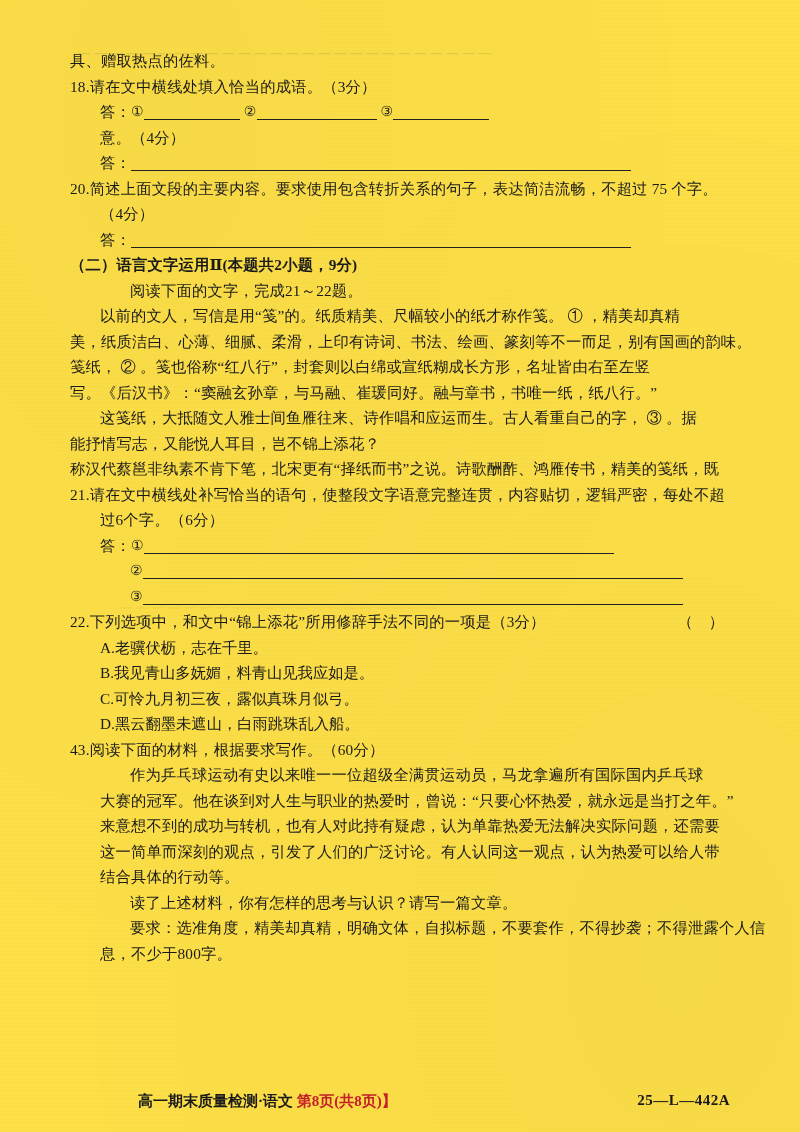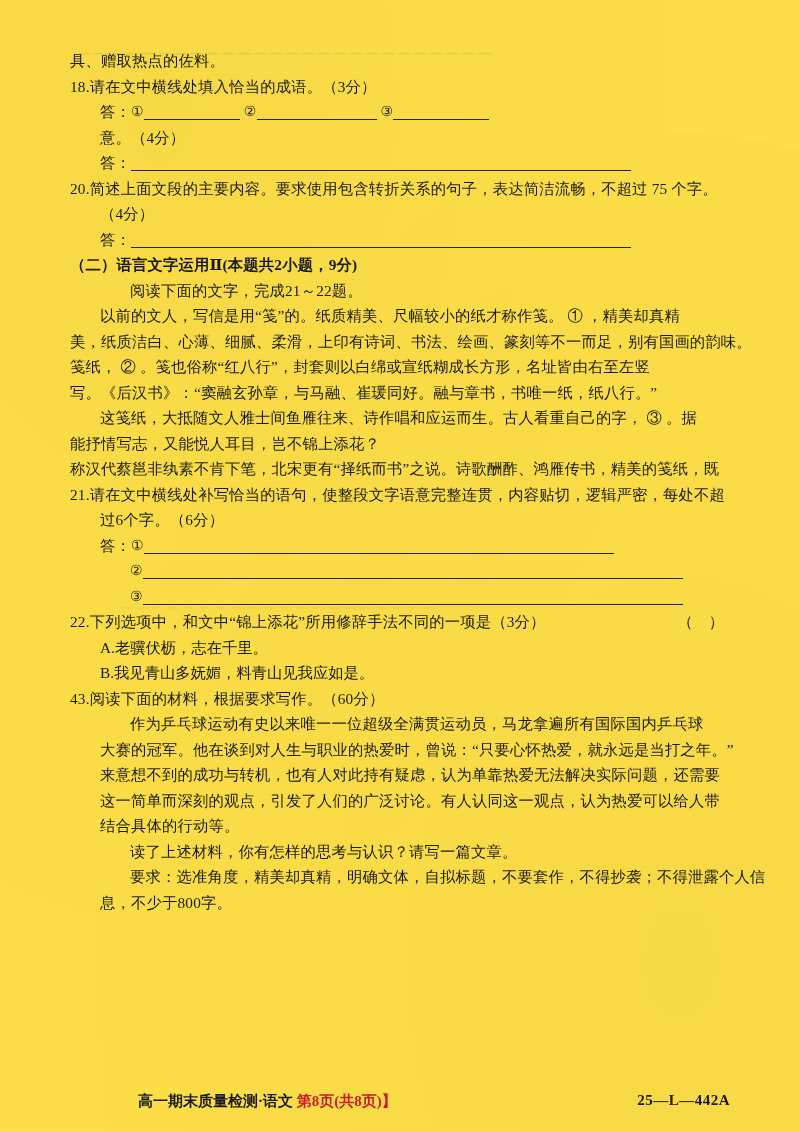--- a/index.html
+++ b/index.html
@@ -198,20 +198,28 @@
       <span>22.</span><span>下列选项中，和文中“锦上添花”所用修辞手法不同的一项是（3分）</span><span class="rightparen">（    ）</span>
     </div>
     <div class="choices indent2">
       <div class="choice-a">
         <span>A.</span><span>老骥伏枥，志在千里。</span>
       </div>
       <div>
         <span>B.</span><span>我见青山多妩媚，料青山见我应如是。</span>
       </div>
     </div>
+    <div class="choices indent2">
+      <div class="choice-a">
+        <span>C.</span><span>可怜九月初三夜，露似真珠月似弓。</span>
+      </div>
+      <div>
+        <span>D.</span><span>黑云翻墨未遮山，白雨跳珠乱入船。</span>
+      </div>
+    </div>
 
     <div class="line">
       <span>43.</span><span>阅读下面的材料，根据要求写作。（60分）</span>
     </div>
     <div class="line indent3">作为乒乓球运动有史以来唯一一位超级全满贯运动员，马龙拿遍所有国际国内乒乓球</div>
     <div class="line indent2">大赛的冠军。他在谈到对人生与职业的热爱时，曾说：“只要心怀热爱，就永远是当打之年。”</div>
     <div class="line indent2">来意想不到的成功与转机，也有人对此持有疑虑，认为单靠热爱无法解决实际问题，还需要</div>
     <div class="line indent2">这一简单而深刻的观点，引发了人们的广泛讨论。有人认同这一观点，认为热爱可以给人带</div>
     <div class="line indent2">结合具体的行动等。</div>
     <div class="line indent3">读了上述材料，你有怎样的思考与认识？请写一篇文章。</div>

